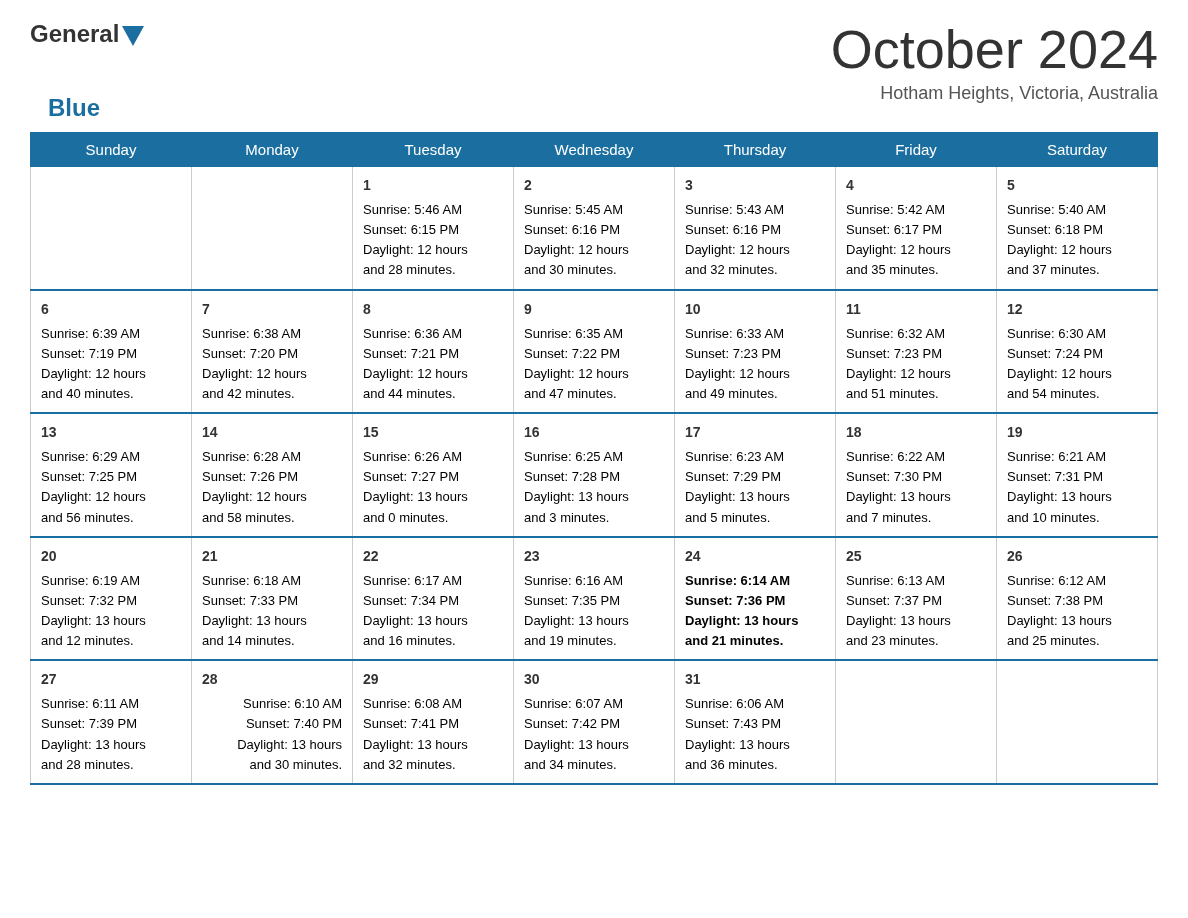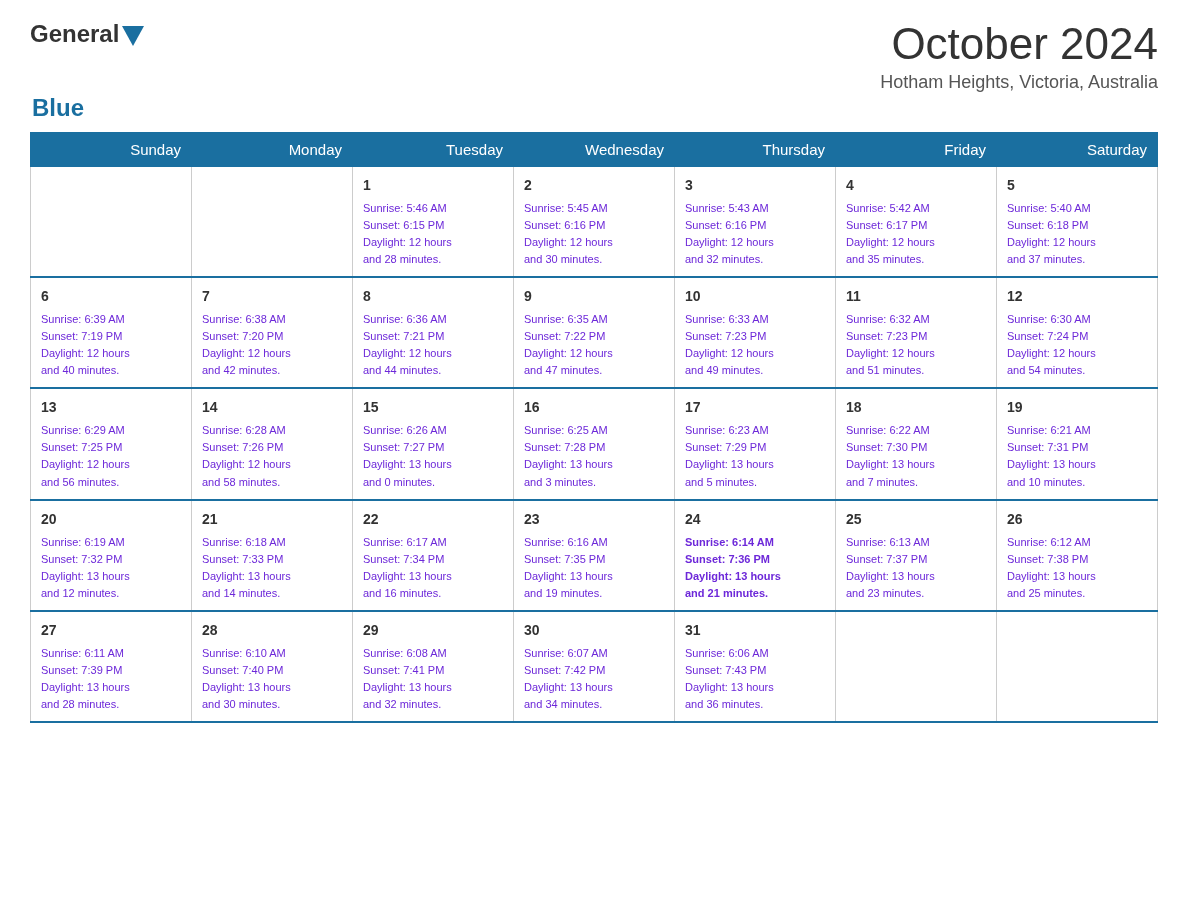--- a/index.html
+++ b/index.html
@@ -23,42 +23,42 @@
       gap: 48px;
     }
     .logo-line1 {
       display: flex;
       align-items: center;
     }
     .title-block {
       text-align: right;
     }
     .calendar-title {
-      font-size: 44px;
+      font-size: 54px;
       font-weight: 300;
       color: #333;
       line-height: 1.1;
     }
     .calendar-subtitle {
       font-size: 18px;
       color: #555;
       margin-top: 4px;
     }
     .calendar-table {
       width: 100%;
       border-collapse: collapse;
       margin-top: 10px;
     }
     .calendar-table thead th {
       background: #1a6fa0;
       color: #fff;
       font-size: 15px;
       font-weight: normal;
       padding: 8px 10px;
-      text-align: right;
+      text-align: center;
       border: 1px solid #1a6fa0;
     }
     .calendar-table tbody td {
       vertical-align: top;
       border: 1px solid #ccc;
       padding: 8px 10px;
       font-size: 12.5px;
       color: #333;
       width: 14.28%;
       min-height: 100px;
@@ -68,38 +68,38 @@
       border-bottom: 2px solid #1a6fa0;
     }
     .day-number {
       font-size: 14px;
       font-weight: bold;
       color: #333;
       display: block;
       margin-bottom: 4px;
     }
     .day-info {
-      font-size: 11px;
-      color: #6d28d9;
+      font-size: 13px;
+      color: #000000;
       line-height: 1.55;
     }
     .empty-cell {
       background: #fff;
     }
   </style>
 </head>
 <body>
 
 <div class="header">
   <div class="logo-wrapper">
     <div class="logo-line1">
       <span style="font-size:24px;font-weight:bold;color:#333;">General</span>
       <span style="display:inline-block;width:0;height:0;border-left:11px solid transparent;border-right:11px solid transparent;border-top:20px solid #1a6fa0;margin-left:3px;vertical-align:middle;position:relative;top:2px;"></span>
     </div>
-    <div style="color:#1a6fa0;font-size:24px;font-weight:bold;margin-top:-2px;margin-left:2px;">Blue</div>
+    <div style="color:#1a6fa0;font-size:24px;font-weight:bold;margin-top:-2px;margin-left:18px;">Blue</div>
   </div>
   <div class="title-block">
     <div class="calendar-title">October 2024</div>
     <div class="calendar-subtitle">Hotham Heights, Victoria, Australia</div>
   </div>
 </div>
 
 <table class="calendar-table">
   <thead>
     <tr id="header-row">
@@ -308,21 +308,21 @@
       <tr>
         <td>
           <span class="day-number">27</span>
           <div class="day-info" style="white-space: pre-line;">Sunrise: 6:11 AM
 Sunset: 7:39 PM
 Daylight: 13 hours
 and 28 minutes.</div>
         </td>
         <td>
           <span class="day-number">28</span>
-          <div class="day-info" style="white-space: pre-line;">Sunrise: 6:10 AM
+          <div class="day-info" style="white-space: pre-line; text-align: right;">Sunrise: 6:10 AM
 Sunset: 7:40 PM
 Daylight: 13 hours
 and 30 minutes.</div>
         </td>
         <td>
           <span class="day-number">29</span>
           <div class="day-info" style="white-space: pre-line;">Sunrise: 6:08 AM
 Sunset: 7:41 PM
 Daylight: 13 hours
 and 32 minutes.</div>

